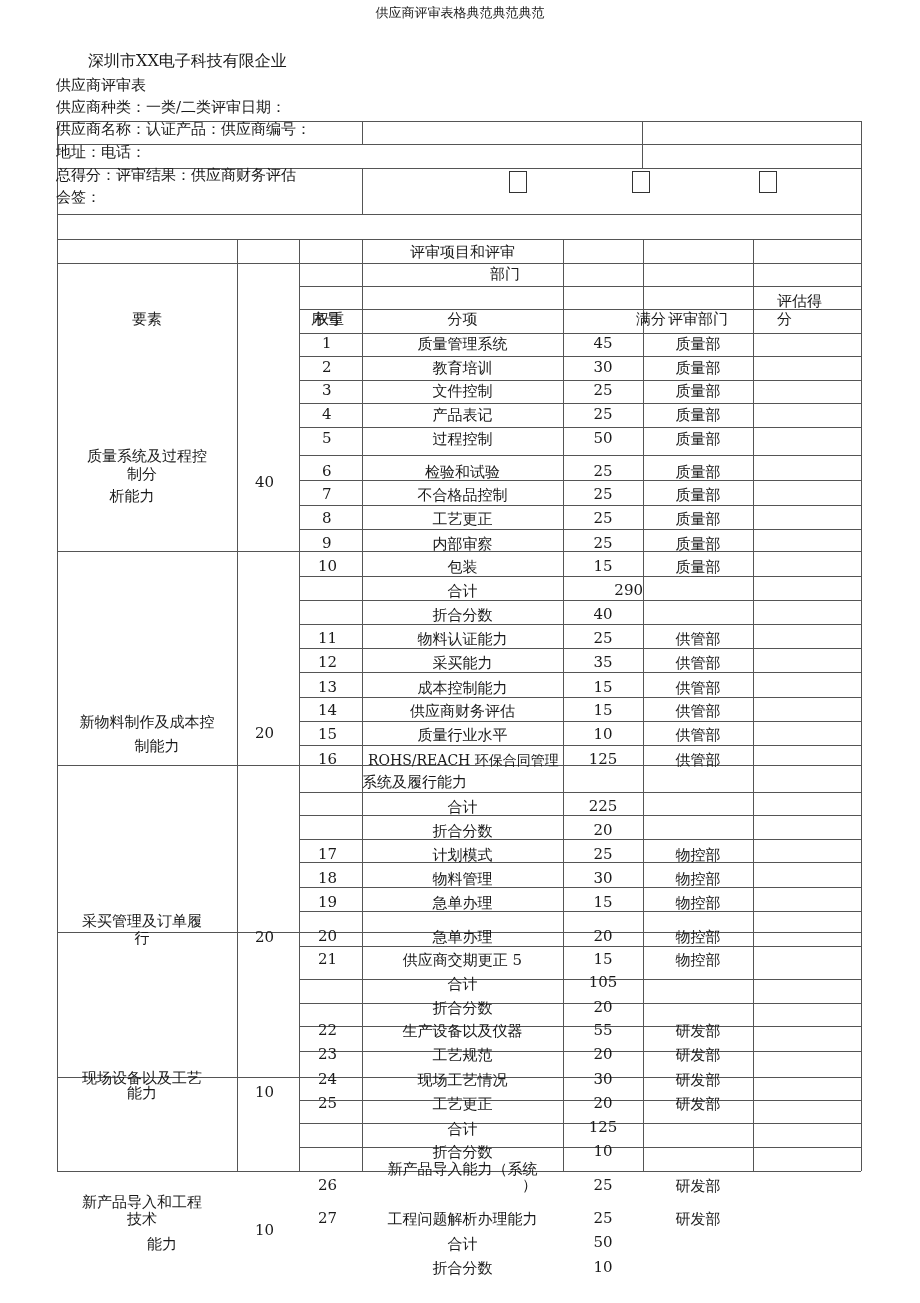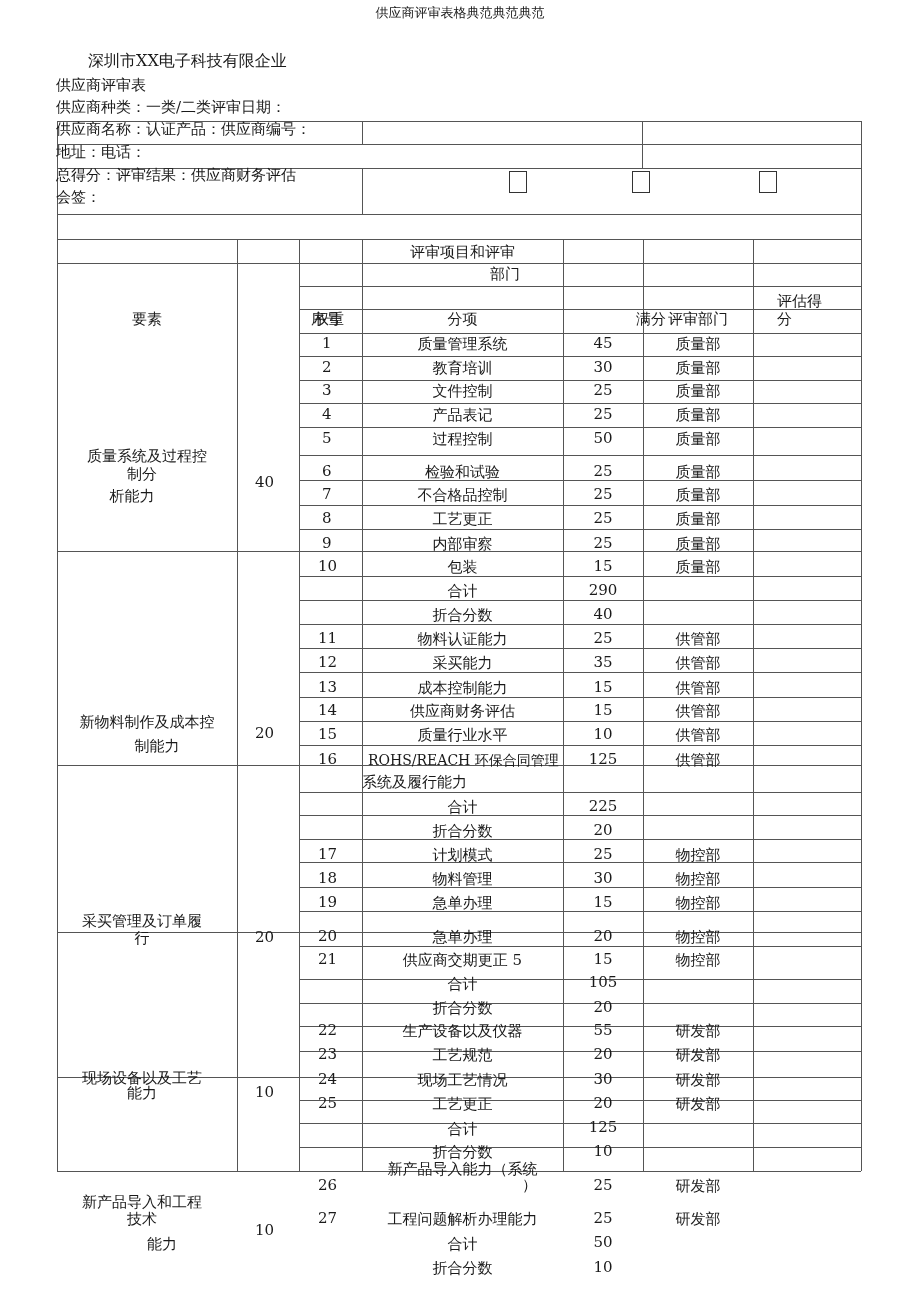--- a/index.html
+++ b/index.html
@@ -154,21 +154,21 @@
   <div class="t c" style="left:362px;top:535px;width:201px;">内部审察</div>
   <div class="t c" style="left:563px;top:534px;width:80px;">25</div>
   <div class="t c" style="left:643px;top:535px;width:110px;">质量部</div>
 
   <div class="t" style="left:318px;top:557px;">10</div>
   <div class="t c" style="left:362px;top:558px;width:201px;">包装</div>
   <div class="t c" style="left:563px;top:557px;width:80px;">15</div>
   <div class="t c" style="left:643px;top:558px;width:110px;">质量部</div>
 
   <div class="t c" style="left:362px;top:582px;width:201px;">合计</div>
-  <div class="t c" style="left:563px;top:581px;width:80px;">290</div>
+  <div class="t c" style="left:563px;top:581px;width:80px;text-align:right;">290</div>
   <div class="t c" style="left:362px;top:606px;width:201px;">折合分数</div>
   <div class="t c" style="left:563px;top:605px;width:80px;">40</div>
 </div>
 
 <div>
   <div class="t c" style="left:57px;top:713px;width:180px;">新物料制作及成本控</div>
   <div class="t c" style="left:57px;top:737px;width:200px;">制能力</div>
   <div class="t c" style="left:237px;top:724px;width:55px;">20</div>
 
   <div class="t" style="left:318px;top:629px;">11</div>

